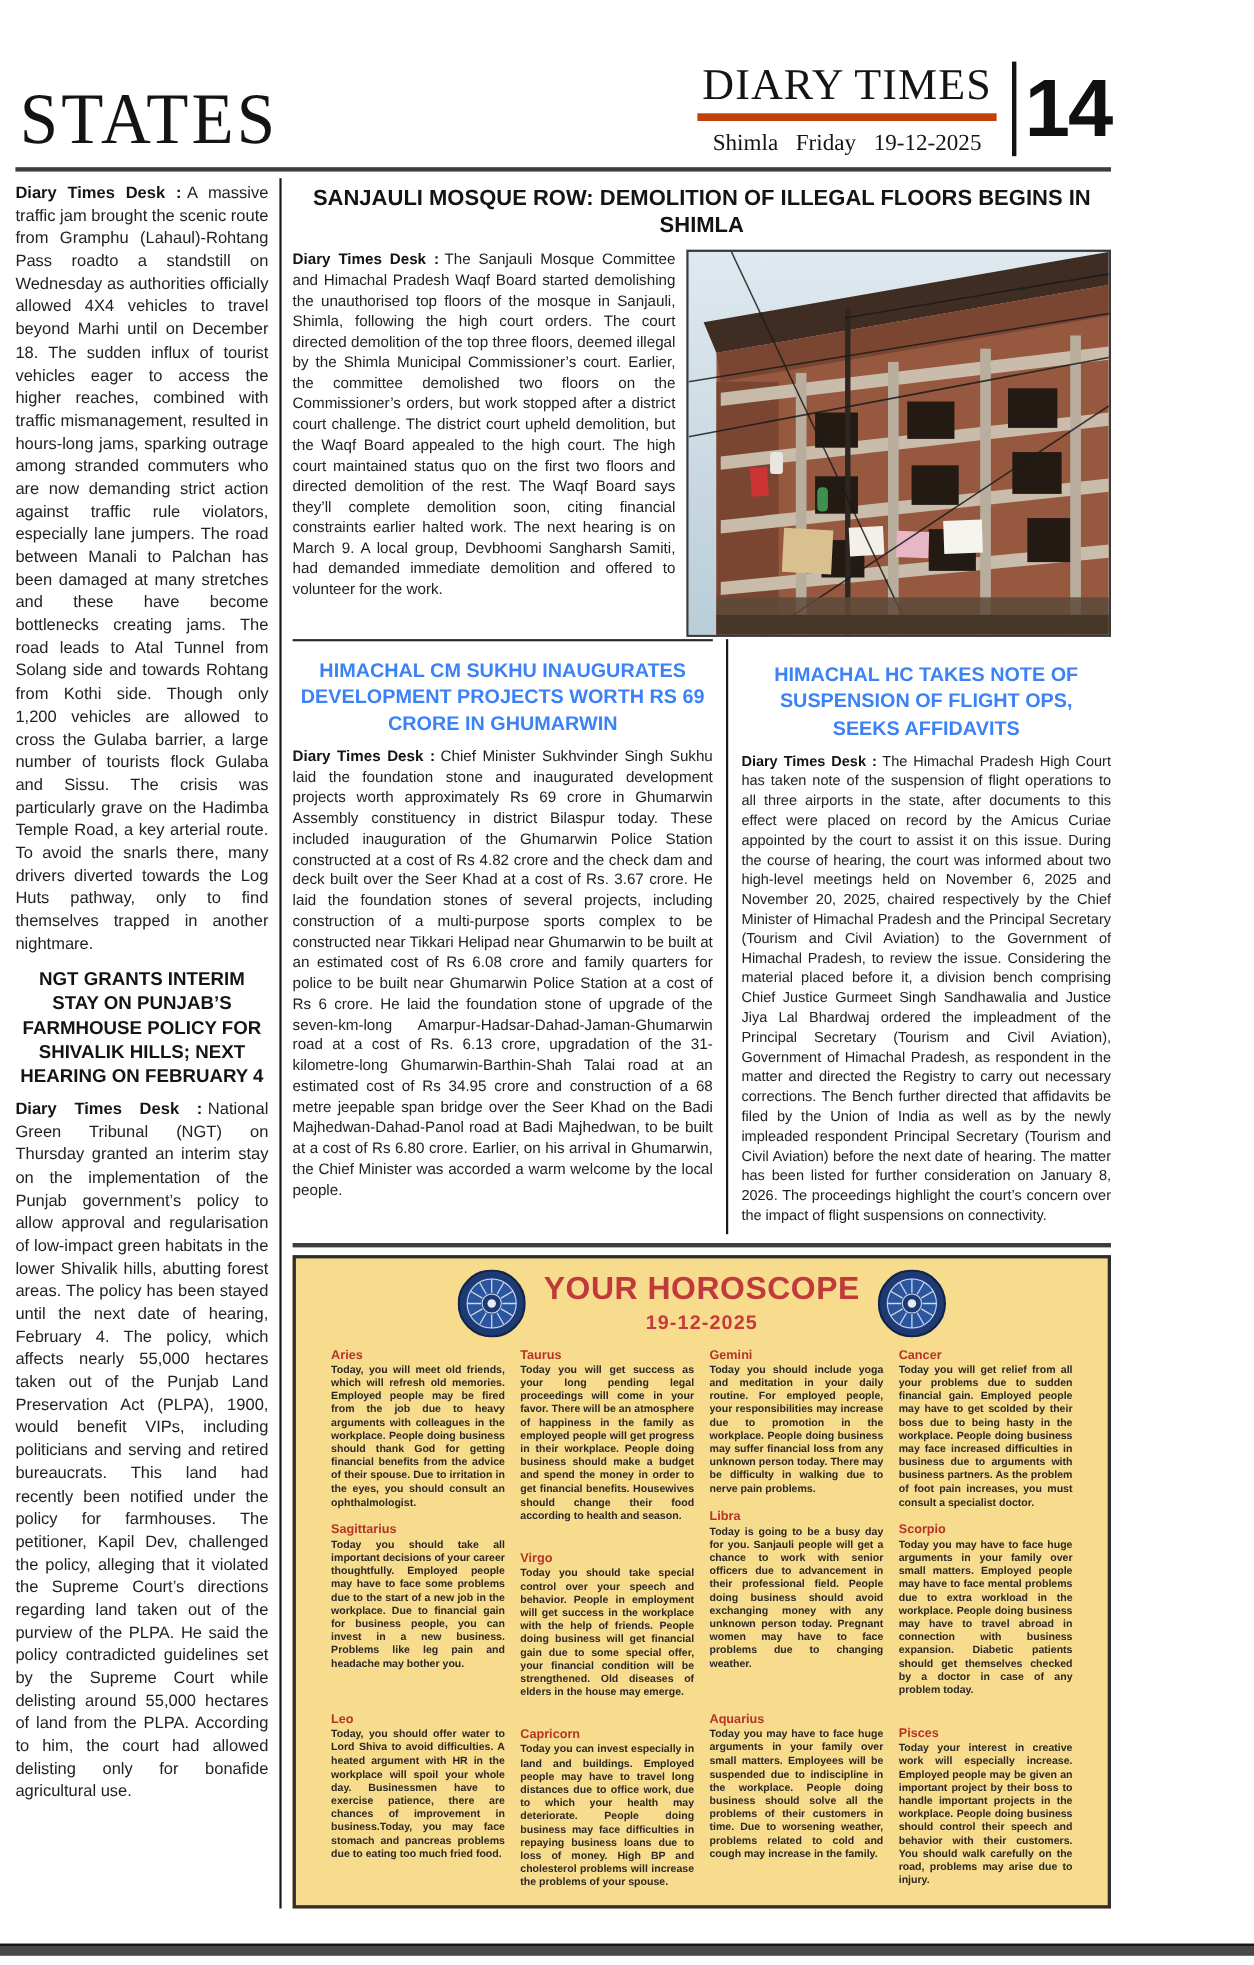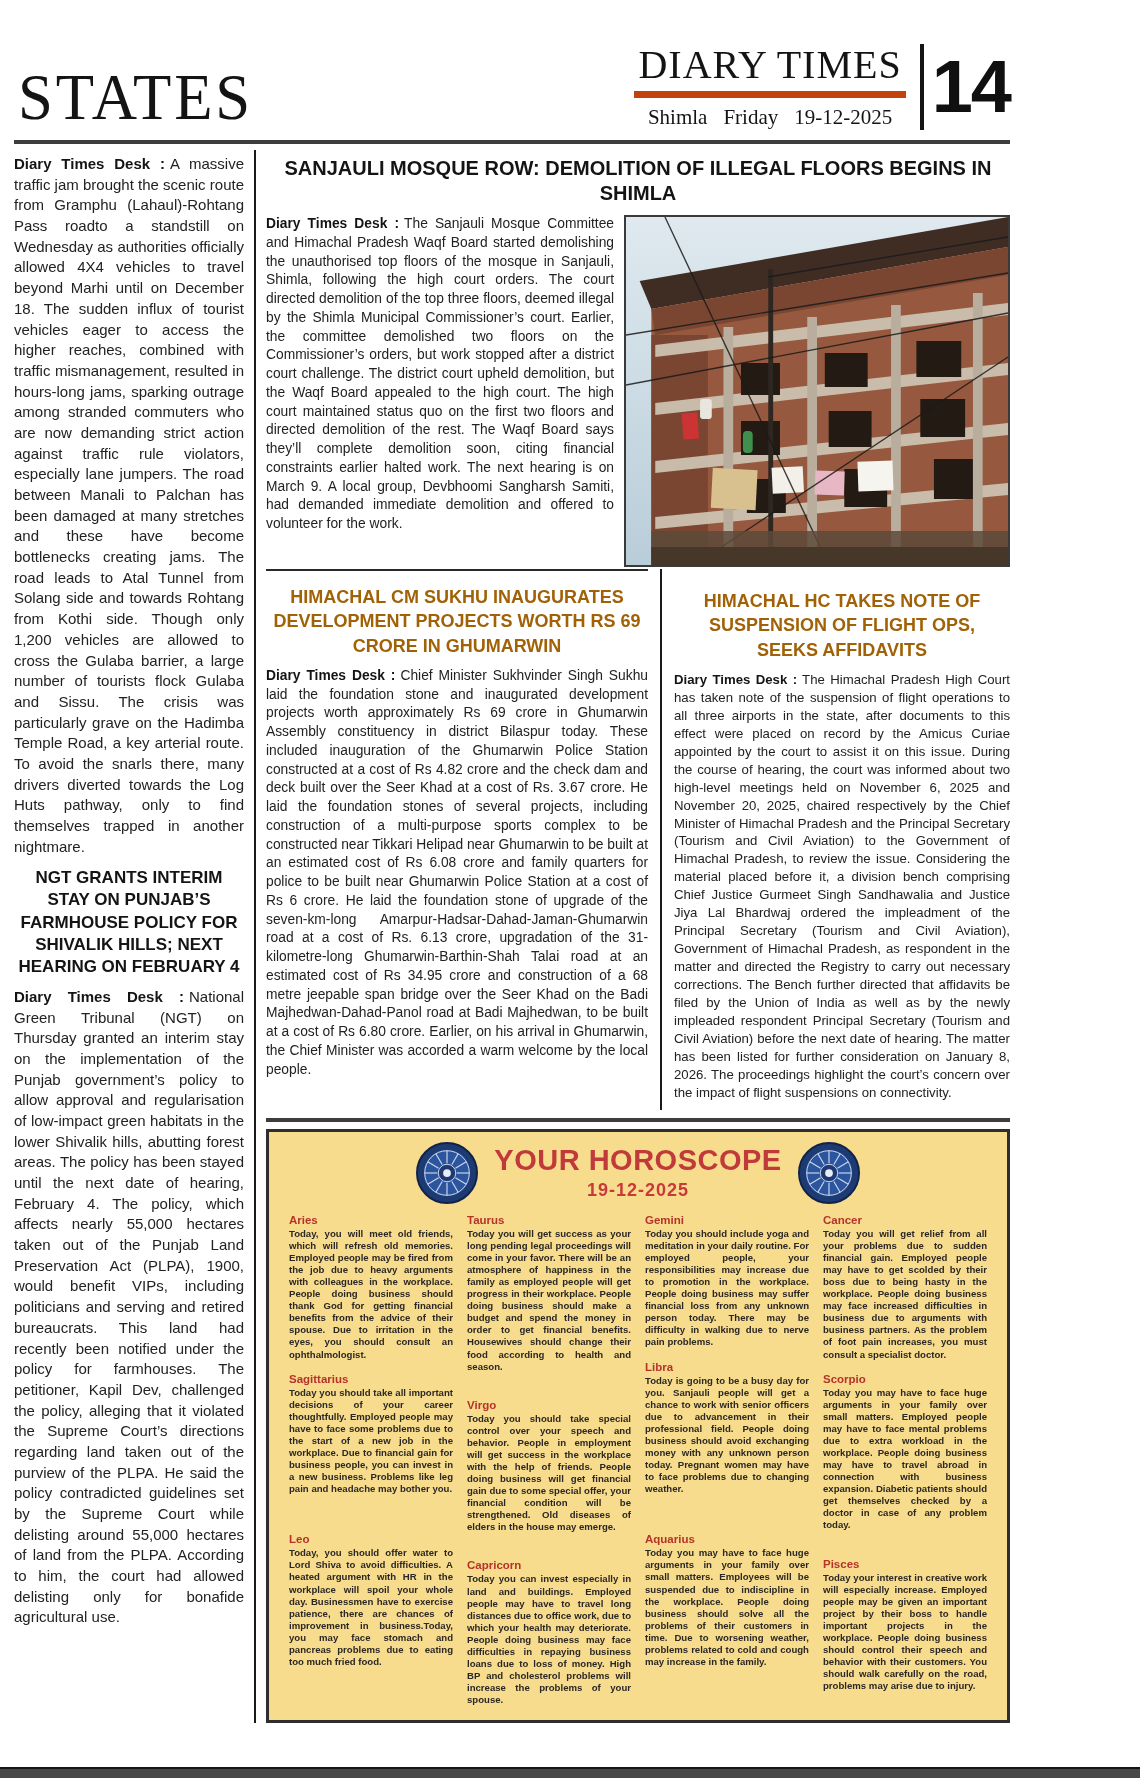--- a/index.html
+++ b/index.html
@@ -3,21 +3,21 @@
 <meta charset="utf-8">
 <style>
   html,body { margin:0; padding:0; }
   body {
     width:1140px; height:1786px; background:#ffffff; position:relative;
     font-family:"Liberation Sans", sans-serif; color:#1c1c1c; overflow:hidden;
   }
   .content-wrap { margin:0 130px 0 14px; }
 
   
-  .header { display:flex; justify-content:space-between; align-items:flex-end; padding-top:44px; }
+  .header { display:flex; justify-content:space-between; align-items:flex-end; padding-top:56px; }
   .states-title {
     font-family:"Liberation Serif", serif; font-size:66px; line-height:1;
     letter-spacing:3px; font-weight:500; transform:scaleX(.95); transform-origin:left bottom;
     margin:0 0 2px 4px; color:#141414;
   }
   .mast-block { display:flex; align-items:stretch; margin-bottom:2px; }
   .mast-inner { text-align:center; padding-right:14px; }
   .mast-title {
     font-family:"Liberation Serif", serif; font-size:40px; letter-spacing:1px;
     line-height:1.05; border-bottom:7px solid #c2410c; padding:0 4px 5px;
@@ -34,41 +34,41 @@
   .header-rule { height:4px; background:#3d3d3d; margin-top:8px; }
 
   
   .columns { display:flex; margin-top:6px; }
   .col-left { width:230px; flex:none; padding-top:4px; }
   .vdiv { width:2px; background:#1a1a1a; margin:0 10px; flex:none; }
   .main { flex:1; min-width:0; padding-top:2px; }
 
   .h-small { font-weight:bold; font-size:17px; line-height:1.3; text-align:center; margin:10px 2px 9px; color:#141414; }
   .h-main  { font-weight:bold; font-size:20px; line-height:1.25; text-align:center; margin:4px 0 9px; color:#141414; }
-  .h-mid   { font-weight:bold; font-size:18px; line-height:1.35; text-align:center; margin:12px 4px 9px; color:#a16207; }
+  .h-mid   { font-weight:bold; font-size:18px; line-height:1.35; text-align:center; margin:12px 4px 9px; color:#3b82f6; }
 
   .body { font-size:13.8px; line-height:1.36; text-align:justify; margin:0 0 8px; color:#222; }
   .col-left .body { font-size:15px; line-height:1.38; }
   .byline { margin-right:5px; color:#141414; }
 
   .top-flex { display:flex; gap:10px; }
   .sanjauli-col { width:348px; flex:none; }
   .photo-wrap { flex:1; min-width:0; height:348px; border:2px solid #3a3a3a; background:#cdd9e1; }
   .photo-wrap svg { display:block; width:100%; height:100%; }
 
   .bottom-flex { display:flex; margin-top:2px; }
   .col-mid { width:382px; flex:none; border-top:2px solid #2a2a2a; padding-top:2px; }
   .vdiv2 { width:2px; background:#1a1a1a; margin:0 12px; flex:none; }
   .col-right { flex:1; min-width:0; }
   .col-right .body { font-size:13.2px; }
   .col-right .h-mid { margin-top:20px; }
 
   
   .horo-rule { height:4px; background:#3d3d3d; margin:8px 0 7px; }
-  .horoscope { background:#f8dc8d; border:3px solid #2e2e2e; padding:10px 20px 14px; }
+  .horoscope { background:#f8dc8d; border:3px solid #2e2e2e; padding:10px 32px 14px; }
   .horo-head { display:flex; justify-content:center; align-items:center; gap:16px; }
   .zodiac-icon { width:62px; height:62px; flex:none; }
   .horo-titles { text-align:center; }
   .horo-title { font-size:29px; font-weight:bold; color:#c0393b; letter-spacing:.5px; }
   .horo-date  { font-size:18px; font-weight:bold; color:#c8393c; margin-top:3px; letter-spacing:1px; }
   .horo-grid { display:flex; gap:14px; margin-top:10px; }
   .horo-col { flex:1; min-width:0; display:flex; flex-direction:column; gap:12px; }
   .sign-name { color:#b5342a; font-weight:bold; font-size:11.5px; margin-bottom:2px; }
   .sign-text { font-size:9.6px; font-weight:bold; line-height:1.26; text-align:justify; color:#2a2724; }
   .pad-t1 { margin-top:14px; } .pad-t2 { margin-top:26px; }

